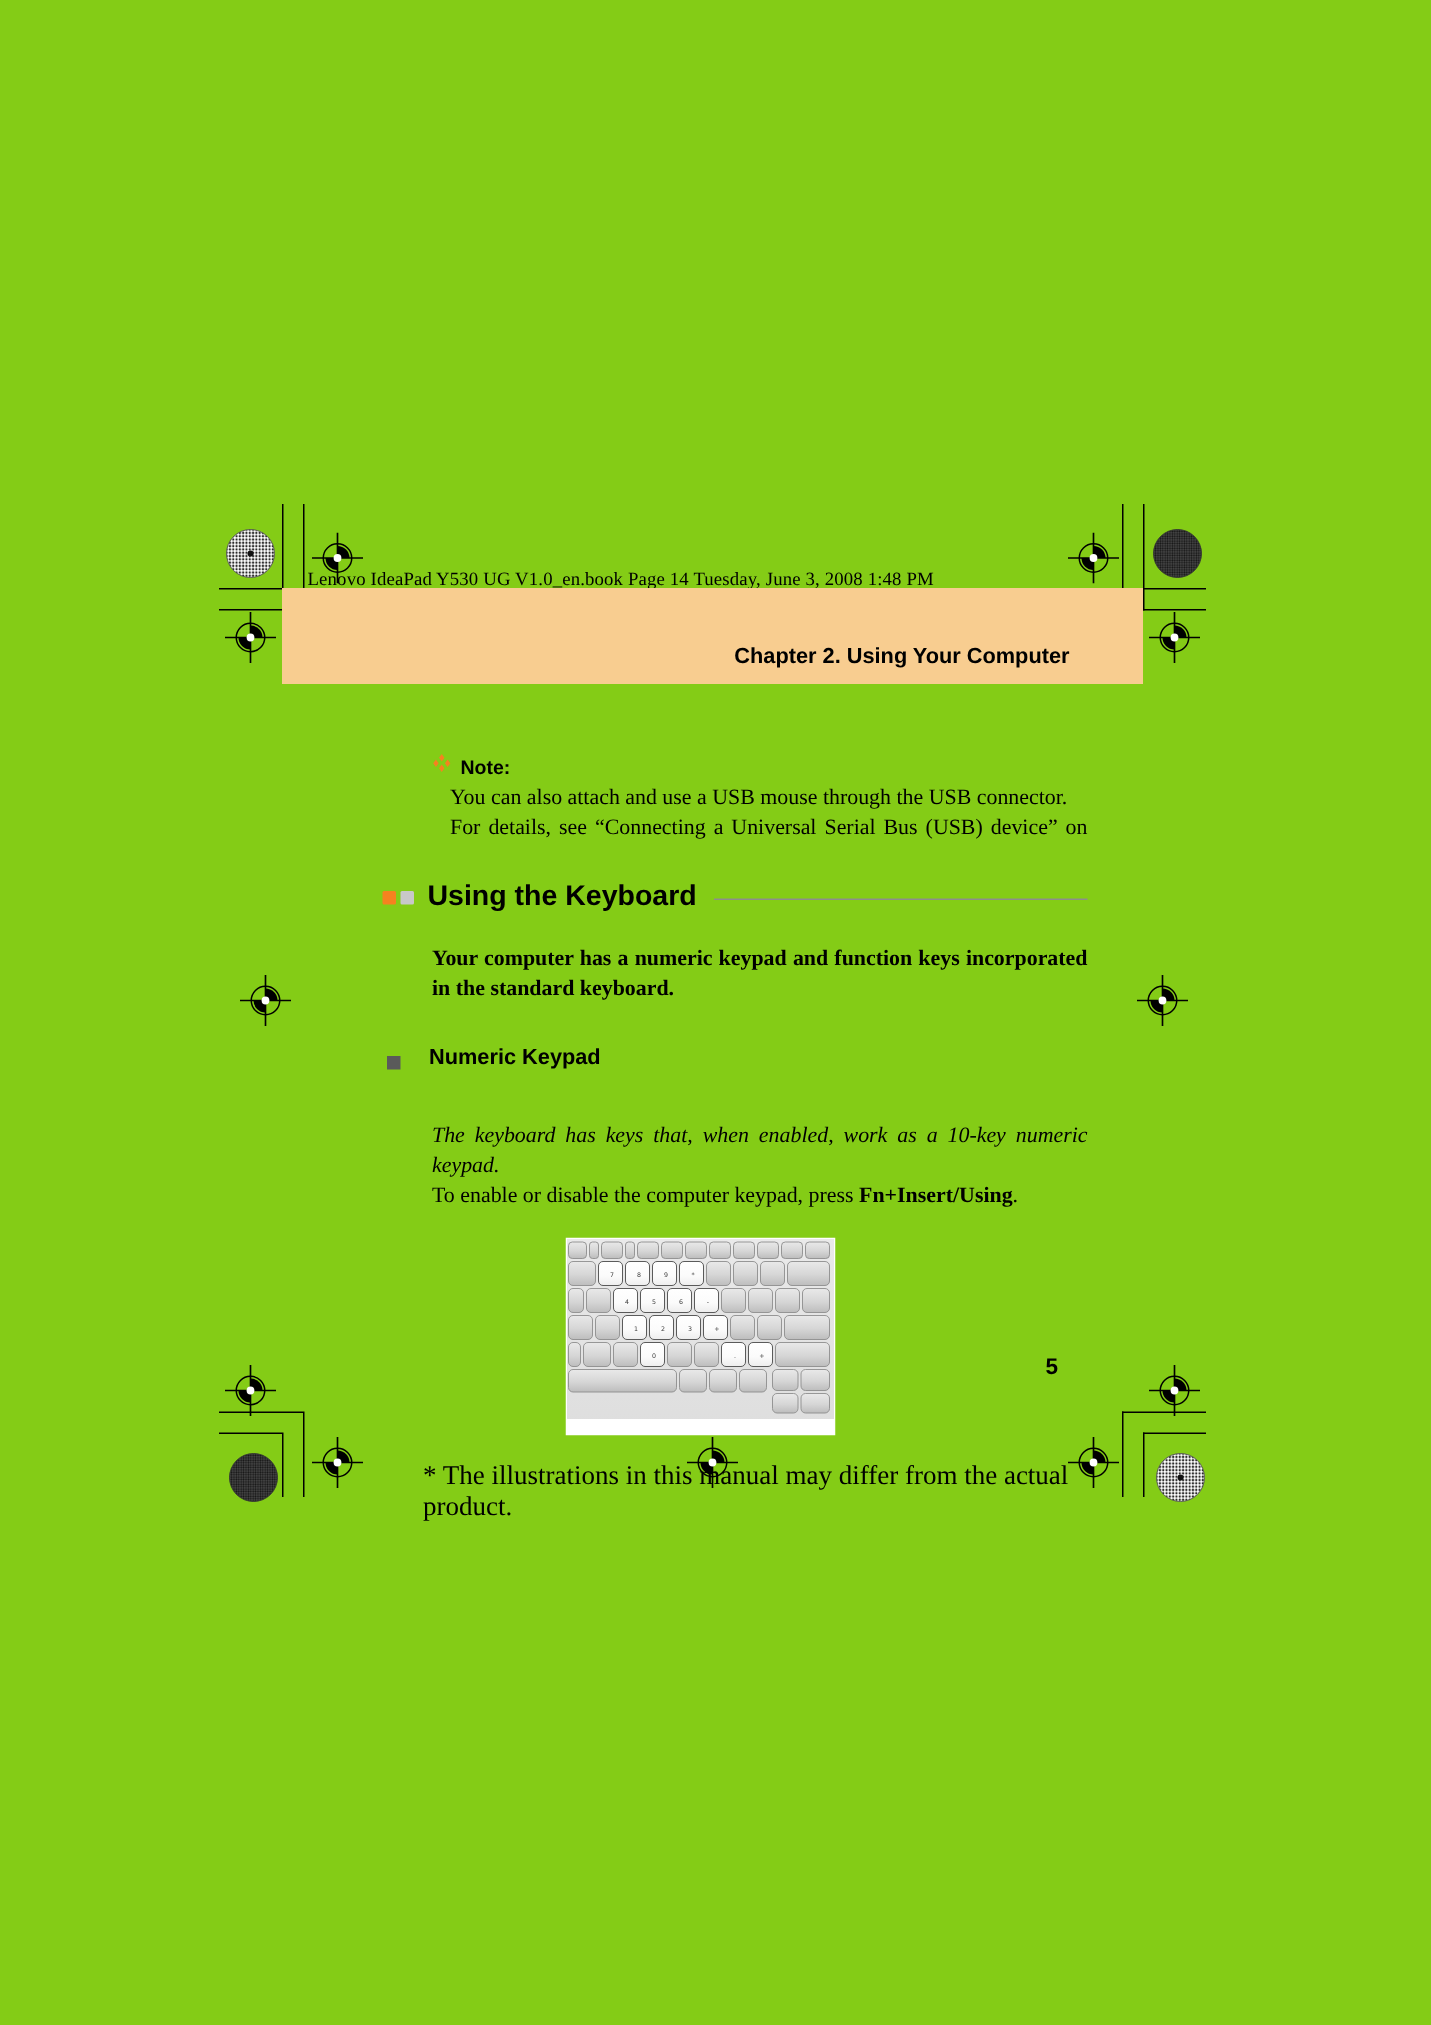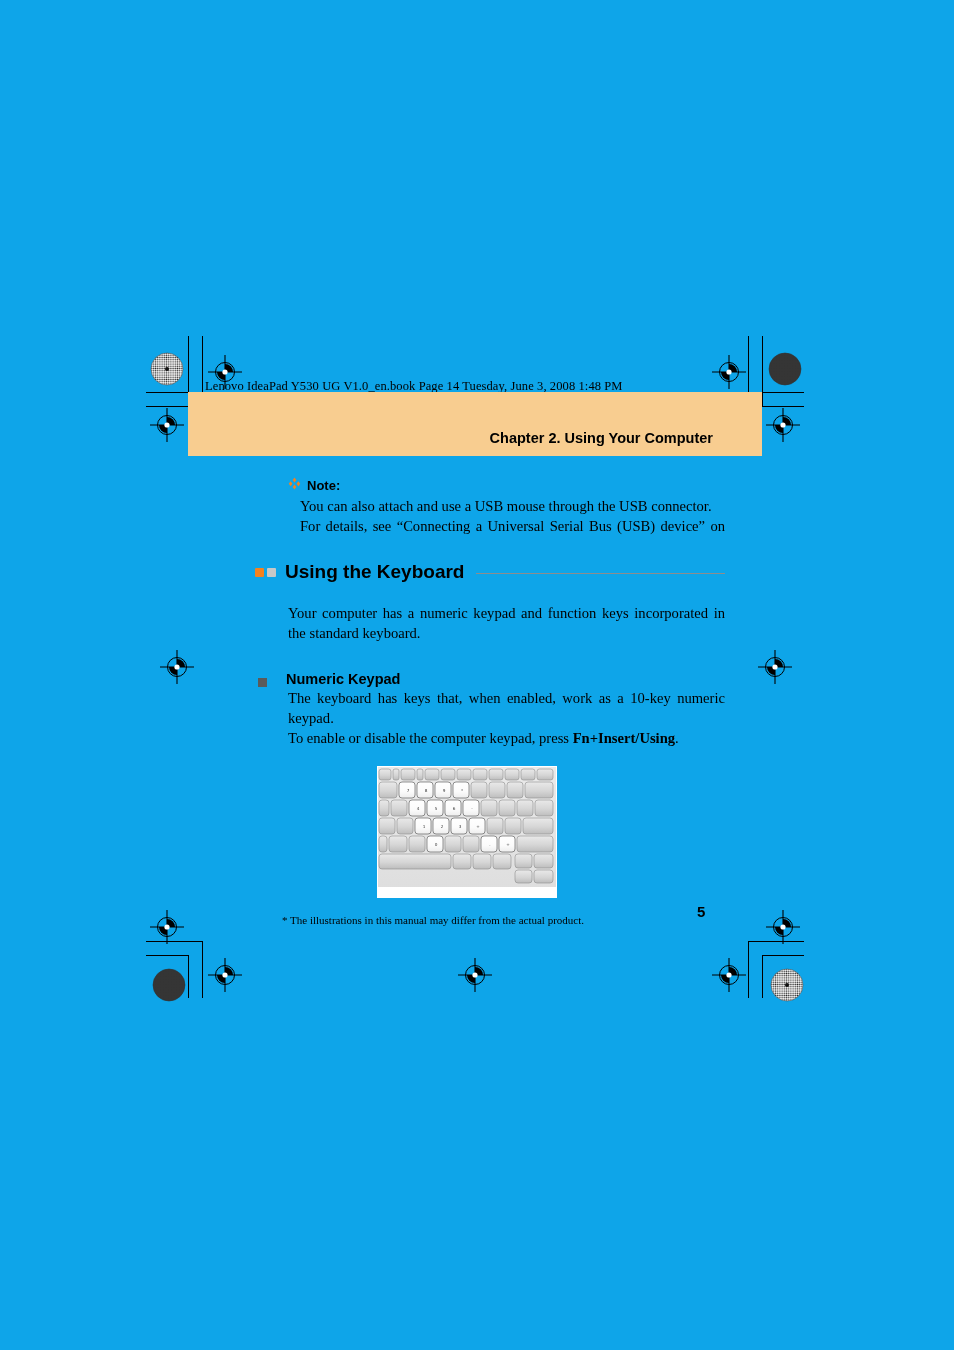--- a/index.html
+++ b/index.html
@@ -14,21 +14,21 @@
     font-family: "Liberation Serif", serif;
     overflow: hidden;
   }
 
   
   #page-sheet {
     position: absolute;
     left: 0; top: 0;
     width: 954px;
     height: 1350px;
-    background: #0ea5e9;
+    background: #84cc16;
   }
 
   
   .crop-line {
     position: absolute;
     background: #000000;
   }
   .crop-h { height: 1px; }
   .crop-v { width: 1px; }
 
@@ -78,21 +78,21 @@
     font-weight: bold;
     font-size: 14.5px;
     color: #000000;
     white-space: nowrap;
   }
 
   
   #content {
     position: absolute;
     left: 255px;
-    top: 476px;
+    top: 502px;
     width: 470px;
   }
 
   
   .note-head {
     display: flex;
     align-items: center;
     gap: 6px;
     margin-left: 33px;
     margin-bottom: 2px;
@@ -152,22 +152,22 @@
     margin-left: 33px;
     font-family: "Liberation Serif", serif;
     font-size: 14.6px;
     line-height: 1.38;
     color: #000;
   }
   .para.jf {
     text-align: justify;
     text-align-last: left;
   }
-  .gap-top-a { margin-top: 20px; }
-  .gap-top-b { margin-top: 1px; }
+  .gap-top-a { margin-top: 20px; font-weight: bold; }
+  .gap-top-b { margin-top: 34px; font-style: italic; }
 
   
   .sub-head {
     display: flex;
     align-items: flex-end;
     margin-top: 27px;
     margin-left: 3px;
   }
   .sub-sq {
     width: 9px;
@@ -193,21 +193,21 @@
     width: 180px;
     height: 132px;
     position: relative;
   }
   #keyboard-figure svg { display: block; }
 
   .footnote {
     margin-top: 16px;
     margin-left: 27px;
     font-family: "Liberation Serif", serif;
-    font-size: 11px;
+    font-size: 18px;
     color: #000;
   }
 
   
   #page-number {
     position: absolute;
     left: 697px;
     top: 903px;
     font-family: "Liberation Sans", sans-serif;
     font-weight: bold;

